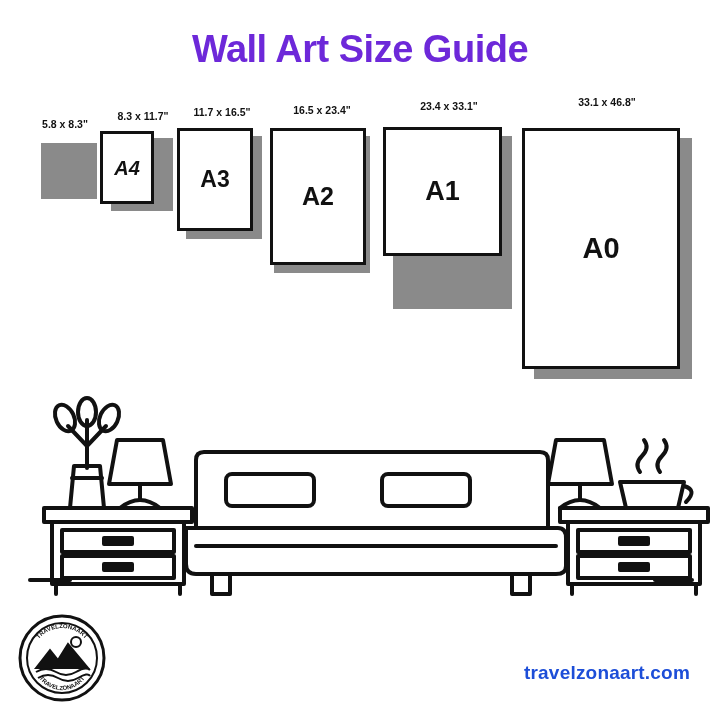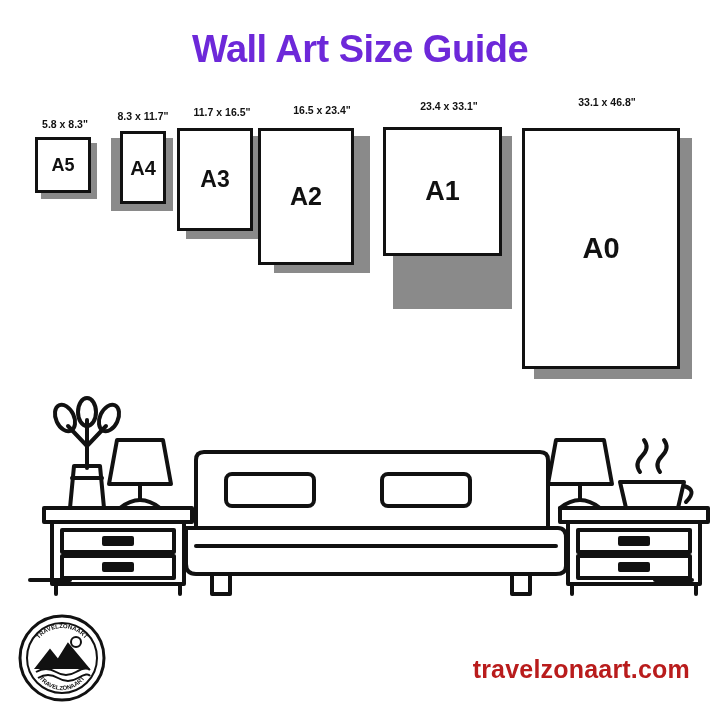--- a/index.html
+++ b/index.html
@@ -82,23 +82,23 @@
     top: 380px;
     width: 720px;
     height: 220px;
   }
 
   
   .site {
     position: absolute;
     right: 30px;
     bottom: 36px;
-    font-size: 25px;
-    font-weight: bold;
-    color: #b91c1c;
+    font-size: 19px;
+    font-weight: bold;
+    color: #1d4ed8;
     letter-spacing: 0.2px;
   }
   .logo {
     position: absolute;
     left: 18px;
     bottom: 18px;
     width: 88px;
     height: 88px;
   }
   .logo-text-top, .logo-text-bottom {
@@ -112,45 +112,42 @@
 
 <div id="stage">
 
   <div class="title">Wall Art Size Guide</div>
 
   <div class="frames">
 
     <div class="frame-wrap" style="left:32px; top:118px; width:66px; height:80px;">
       <div class="frame-dim">5.8 x 8.3"</div>
       <div class="frame-shadow" style="left:9px; top:25px; width:56px; height:56px;"></div>
-      <div class="frame-box" style="left:3px; top:19px; width:56px; height:56px;">
-        <span class="frame-label" style="font-size:18px;">A5</span>
-      </div>
     </div>
 
     <div class="frame-wrap" style="left:100px; top:110px; width:86px; height:110px;">
       <div class="frame-dim">8.3 x 11.7"</div>
       <div class="frame-shadow" style="left:11px; top:28px; width:62px; height:73px;"></div>
-      <div class="frame-box" style="left:20px; top:21px; width:46px; height:73px;">
+      <div class="frame-box" style="left:0; top:21px; width:54px; height:73px;font-style:italic;">
         <span class="frame-label" style="font-size:20px;">A4</span>
       </div>
     </div>
 
     <div class="frame-wrap" style="left:172px; top:106px; width:100px; height:150px;">
       <div class="frame-dim">11.7 x 16.5"</div>
       <div class="frame-shadow" style="left:14px; top:30px; width:76px; height:103px;"></div>
       <div class="frame-box" style="left:5px; top:22px; width:76px; height:103px;">
         <span class="frame-label" style="font-size:23px;">A3</span>
       </div>
     </div>
 
     <div class="frame-wrap" style="left:258px; top:104px; width:128px; height:190px;">
       <div class="frame-dim">16.5 x 23.4"</div>
       <div class="frame-shadow" style="left:16px; top:32px; width:96px; height:137px;"></div>
-      <div class="frame-box" style="left:0; top:24px; width:96px; height:137px;">
+      <div class="frame-box" style="left:12px; top:24px; width:96px; height:137px;">
         <span class="frame-label" style="font-size:25px;">A2</span>
       </div>
     </div>
 
     <div class="frame-wrap" style="left:374px; top:100px; width:150px; height:240px;">
       <div class="frame-dim">23.4 x 33.1"</div>
       <div class="frame-shadow" style="left:19px; top:36px; width:119px; height:173px;"></div>
       <div class="frame-box" style="left:9px; top:27px; width:119px; height:129px;">
         <span class="frame-label" style="font-size:27px;">A1</span>
       </div>

